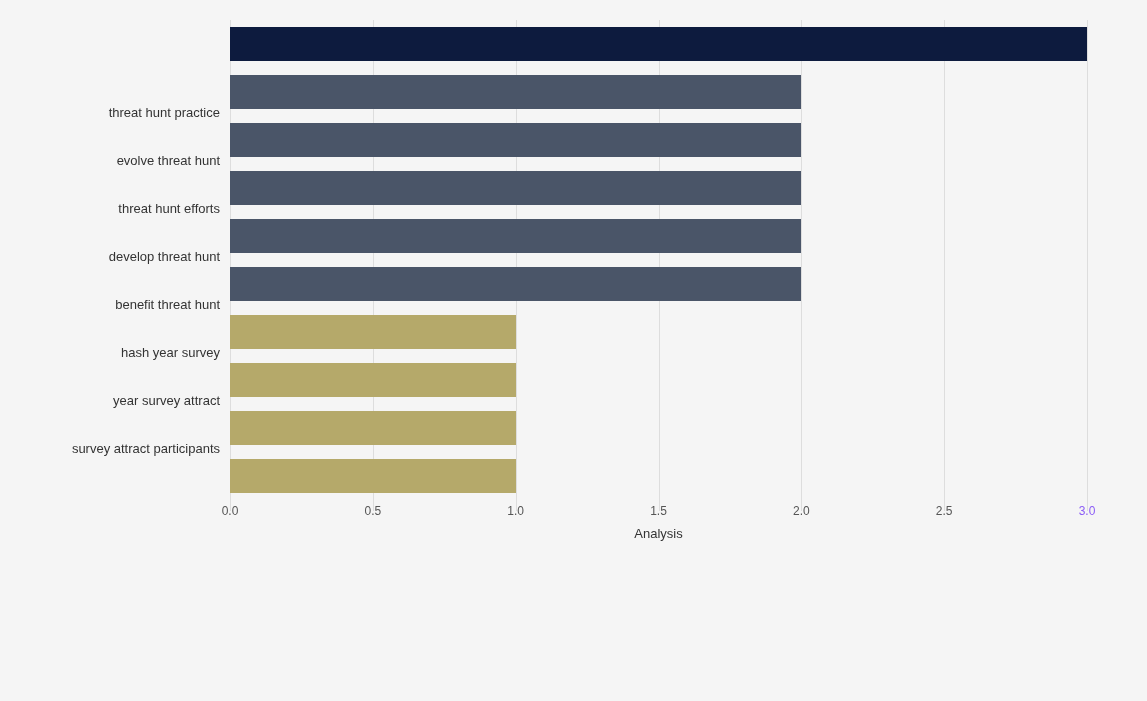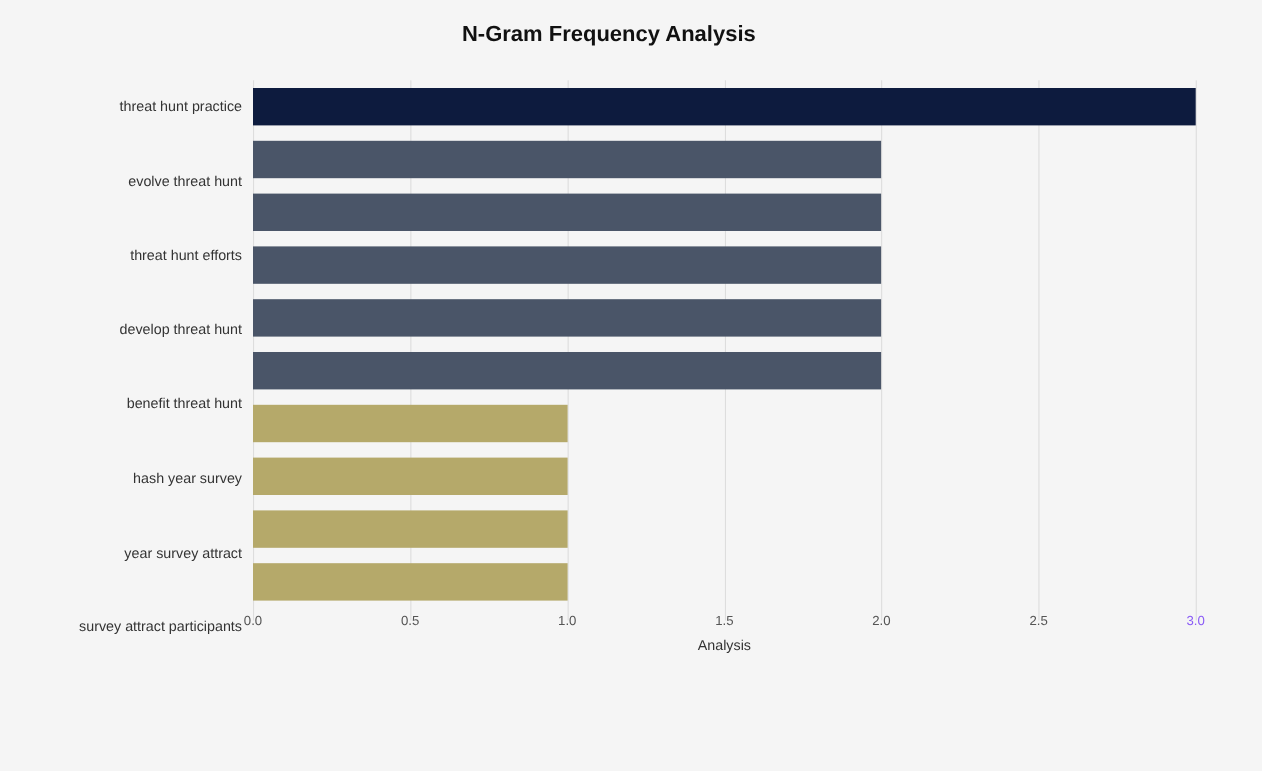--- a/index.html
+++ b/index.html
@@ -28,21 +28,21 @@
     }
     .chart-area {
       display: flex;
       flex-direction: row;
       width: 100%;
       height: calc(100% - 80px);
     }
     .y-axis {
       display: flex;
       flex-direction: column;
-      justify-content: space-between;
+      justify-content: center;
       width: 210px;
       flex-shrink: 0;
       padding-right: 10px;
     }
     .y-label {
       font-size: 13px;
       color: #333;
       text-align: right;
       line-height: 1.2;
       height: 48px;
@@ -106,21 +106,20 @@
       text-align: center;
       font-size: 13px;
       color: #333;
       margin-top: 6px;
     }
   </style>
 </head>
 <body>
 
 <div class="chart-container">
-  <div class="chart-title">N-Gram Frequency Analysis</div>
   <div class="chart-area">
     <div class="y-axis" id="y-axis">
         <div class="y-label">threat hunt practice</div>
         <div class="y-label">evolve threat hunt</div>
         <div class="y-label">threat hunt efforts</div>
         <div class="y-label">develop threat hunt</div>
         <div class="y-label">benefit threat hunt</div>
         <div class="y-label">hash year survey</div>
         <div class="y-label">year survey attract</div>
         <div class="y-label">survey attract participants</div>

